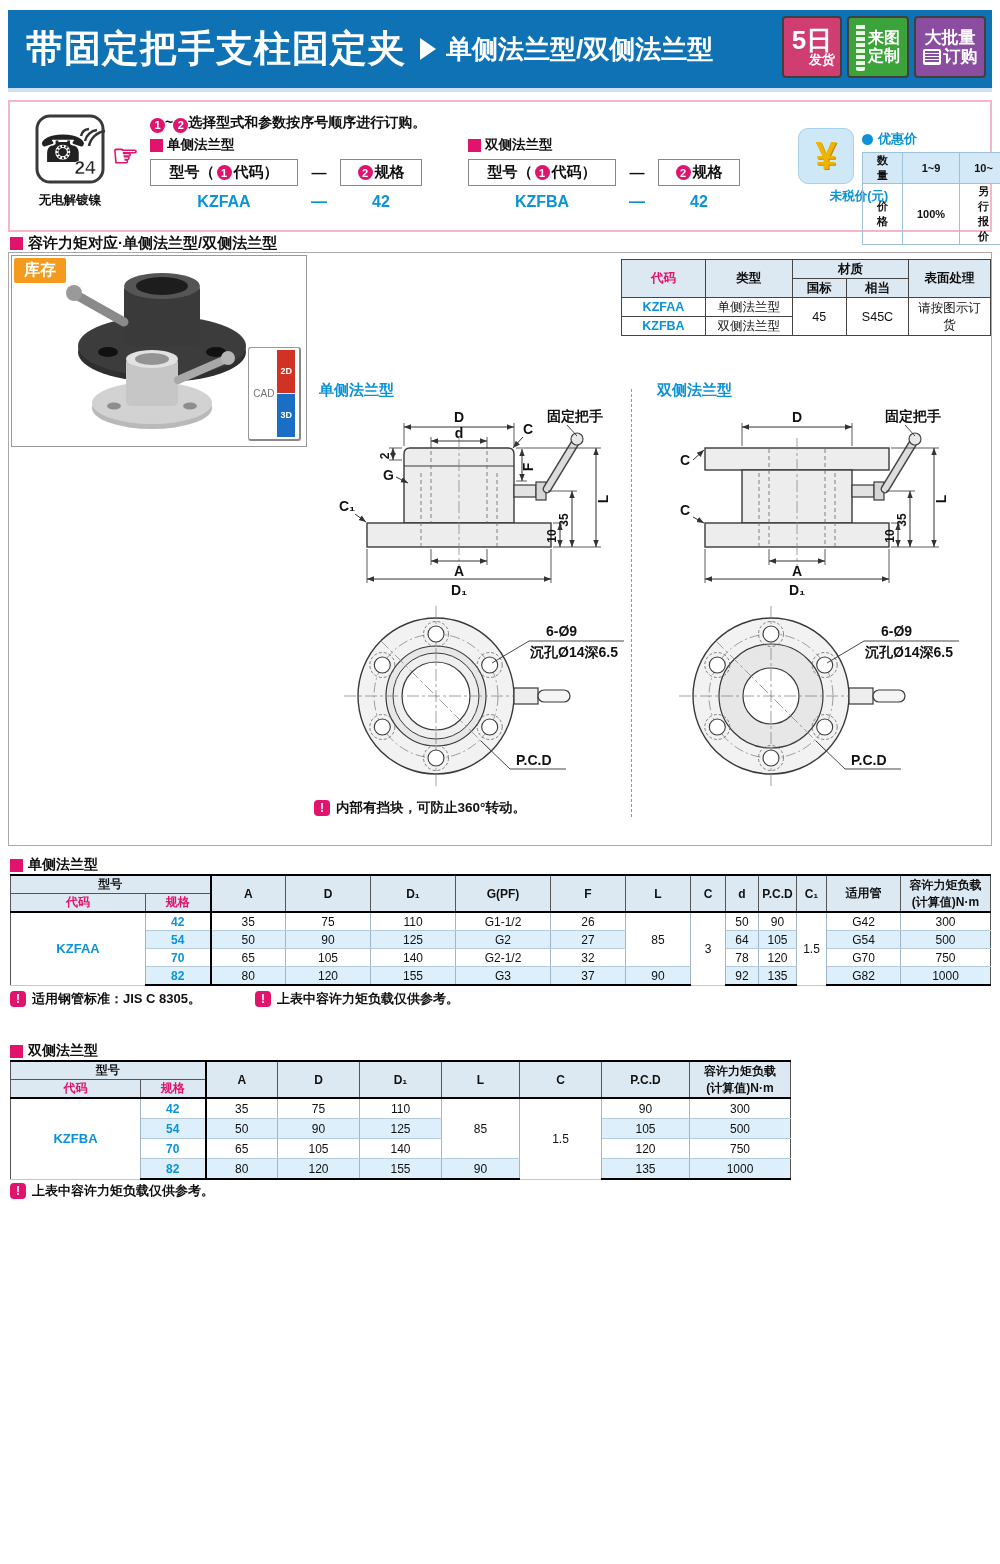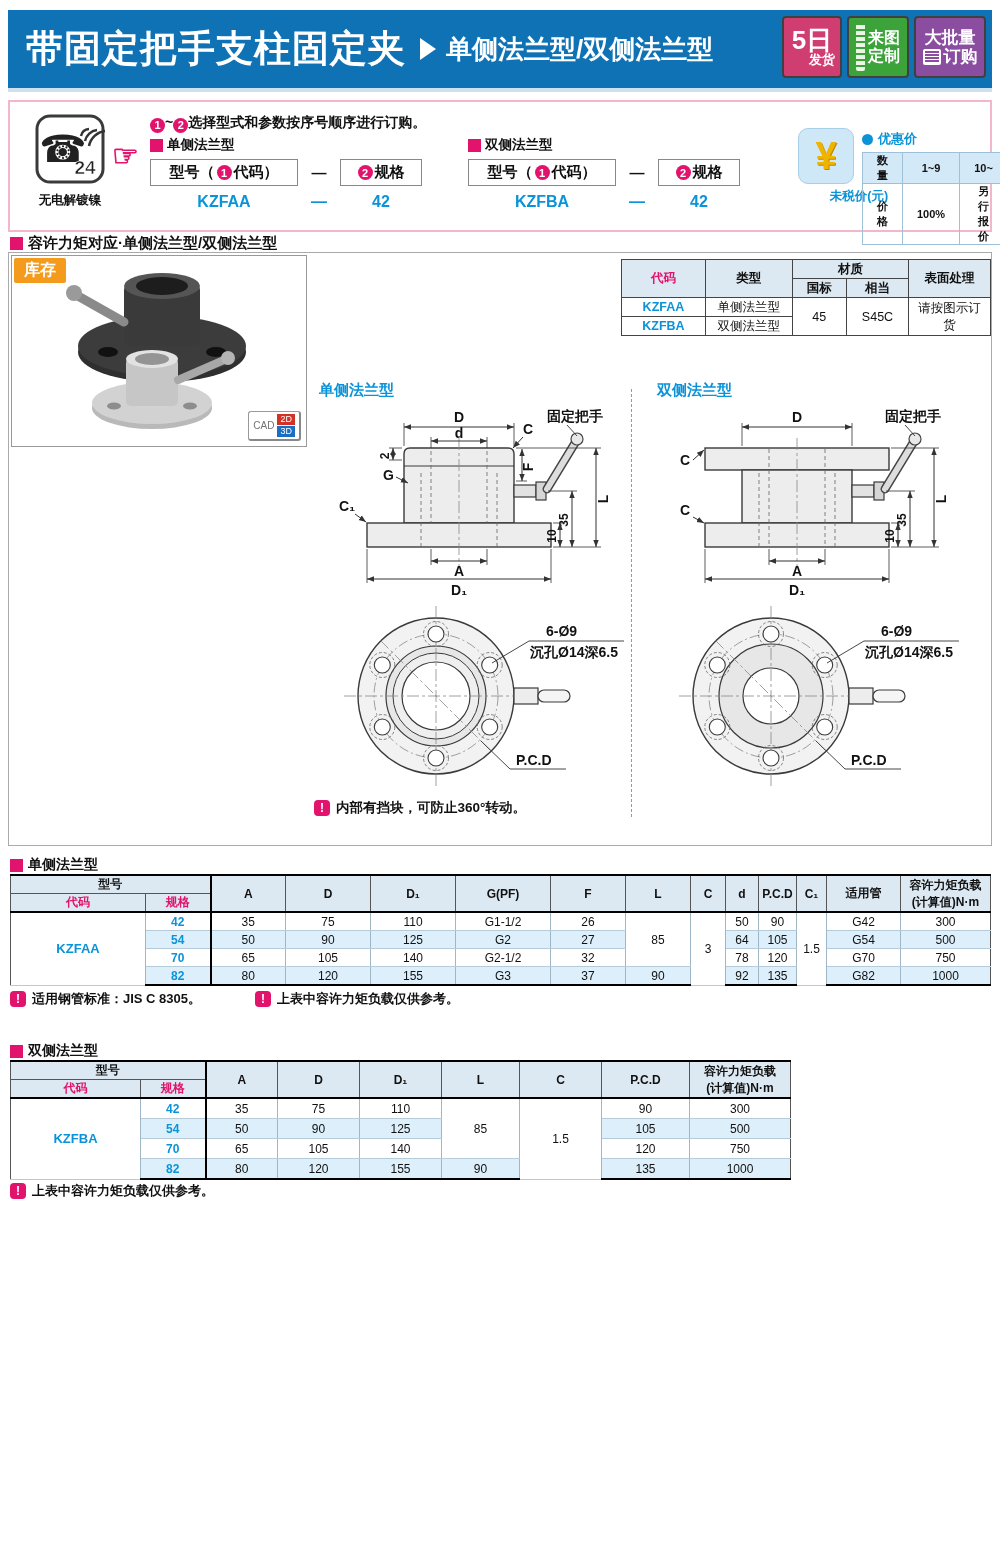--- a/index.html
+++ b/index.html
@@ -63,21 +63,21 @@
   
   .bigbox{position:absolute;left:8px;top:252px;width:982px;height:592px;border:1px solid #aaa;background:#fff;}
   .photobox{position:absolute;left:2px;top:2px;width:294px;height:190px;border:1px solid #999;background:#fff;}
   .stock{position:absolute;left:2px;top:2px;background:#f49b1e;color:#fff;font-size:16px;font-weight:bold;
          padding:2px 10px;border-radius:2px;}
   .cadbadge{position:absolute;right:5px;bottom:5px;border:1px solid #999;border-right:2px solid #888;
             border-bottom:2px solid #888;border-radius:3px;background:#fff;display:flex;align-items:center;
             gap:3px;padding:2px 4px;}
   .cadtxt{font-size:10px;font-weight:normal;color:#737373;}
   .cadchips{display:flex;flex-direction:column;gap:1px;}
-  .chip{font-size:9px;font-weight:normal;color:#fff;padding:0 3px;line-height:11px;}
+  .chip{font-size:9px;font-weight:bold;color:#fff;padding:16px 3px;line-height:11px;}
   .chip2d{background:#d03225;} .chip3d{background:#1a6fc4;}
   .mattab{position:absolute;left:612px;top:6px;border-collapse:collapse;font-size:12.5px;}
   .mattab th,.mattab td{border:1px solid #444;text-align:center;padding:0 4px;height:18px;}
   .mattab th{background:#dde9f2;font-weight:bold;}
   .mattab .mg{color:#e2136d;}
   .mattab td.codec{color:#0a93d8;font-weight:bold;}
   .dwg-title{position:absolute;color:#0a93d8;font-size:15px;font-weight:bold;}
   .divider{position:absolute;left:622px;top:136px;height:428px;border-left:1px dashed #999;}
   .dnote{position:absolute;left:305px;top:546px;display:flex;align-items:center;gap:6px;
          font-size:13.5px;font-weight:bold;}

